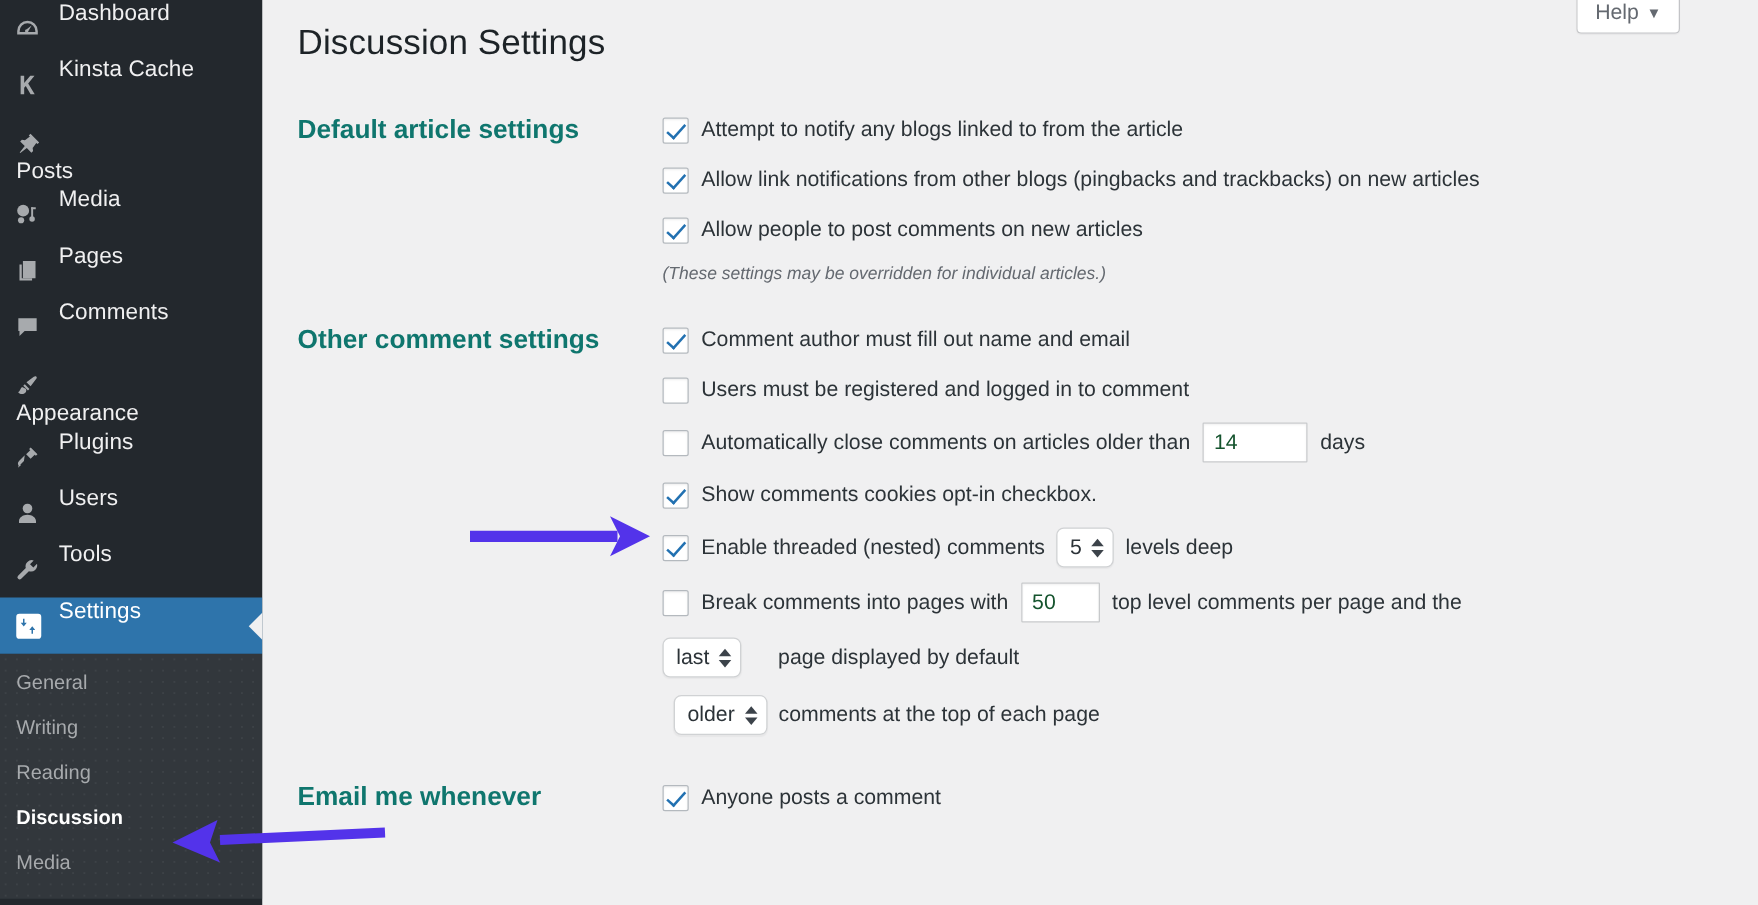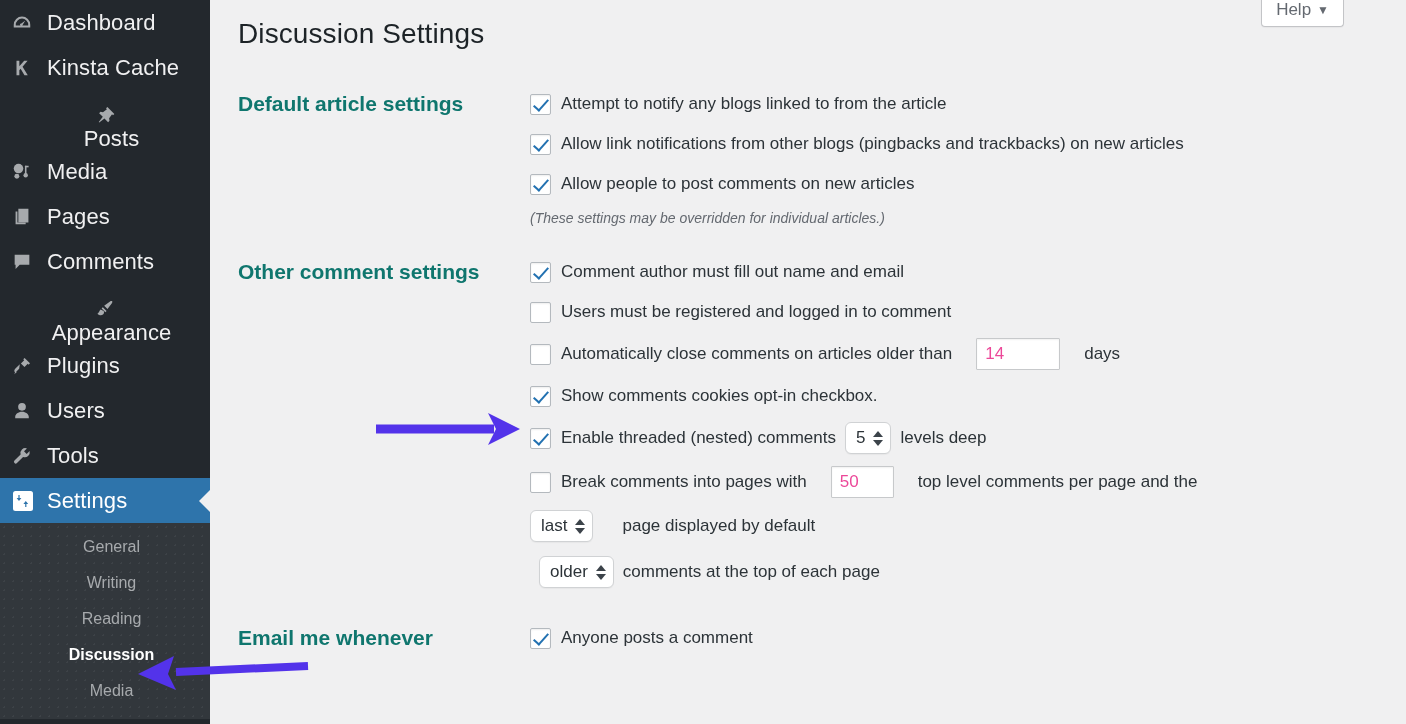--- a/index.html
+++ b/index.html
@@ -13,25 +13,25 @@
 
   
   #sidebar {
     position: absolute; left: 0; top: 0;
     width: 210px; height: 724px;
     background: #23282d;
     overflow: hidden;
   }
   .menu-item {
     position: relative;
-    display: flex; align-items: center;
+    display: flex; 
     height: 45px;
     padding-left: 11px;
     color: #f0f0f1;
-    font-size: 22px;
+    font-size: 18px;
     letter-spacing: .1px;
     cursor: pointer;
   }
   .menu-item .mi-icon {
     width: 34px; min-width: 34px;
     display: flex; align-items: center; justify-content: flex-start;
     color: #a7aaad;
   }
   .menu-item .mi-label { padding-left: 2px; }
   .menu-item.sep { margin-top: 14px; flex-direction: column; }
@@ -46,21 +46,20 @@
     width: 0; height: 0;
     border-top: 11px solid transparent;
     border-bottom: 11px solid transparent;
     border-right: 11px solid #f0f0f1;
   }
   #submenu {
     background: #32373c;
     padding: 6px 0 10px 0;
     background-image: radial-gradient(rgba(255,255,255,.055) 1px, transparent 1px);
     background-size: 9px 9px;
-    text-align: center;
   }
   .submenu-item {
     display: block;
     padding: 6px 0 6px 13px;
     font-size: 16px;
     color: #a7aaad;
     line-height: 24px;
     cursor: pointer;
   }
   .submenu-item.active { color: #fff; font-weight: bold; }
@@ -133,24 +132,24 @@
     transform: rotate(42deg);
   }
 
   
   .tinput {
     background: #fff;
     border: 1px solid #c7c9cb;
     border-radius: 1px;
     height: 32px;
     font-size: 17px;
-    color: #ec4899;
+    color: #14532d;
     padding: 0 8px;
     display: flex; align-items: center;
-    margin: 0 24px;
+    margin: 0 10px;
     box-shadow: inset 0 1px 2px rgba(0,0,0,.06);
     cursor: text;
   }
   .tinput.w84 { width: 84px; }
   .tinput.w86 { width: 63px; }
 
   
   .stepper, .sel {
     background: #fff;
     border: 1px solid #d0d2d4;

